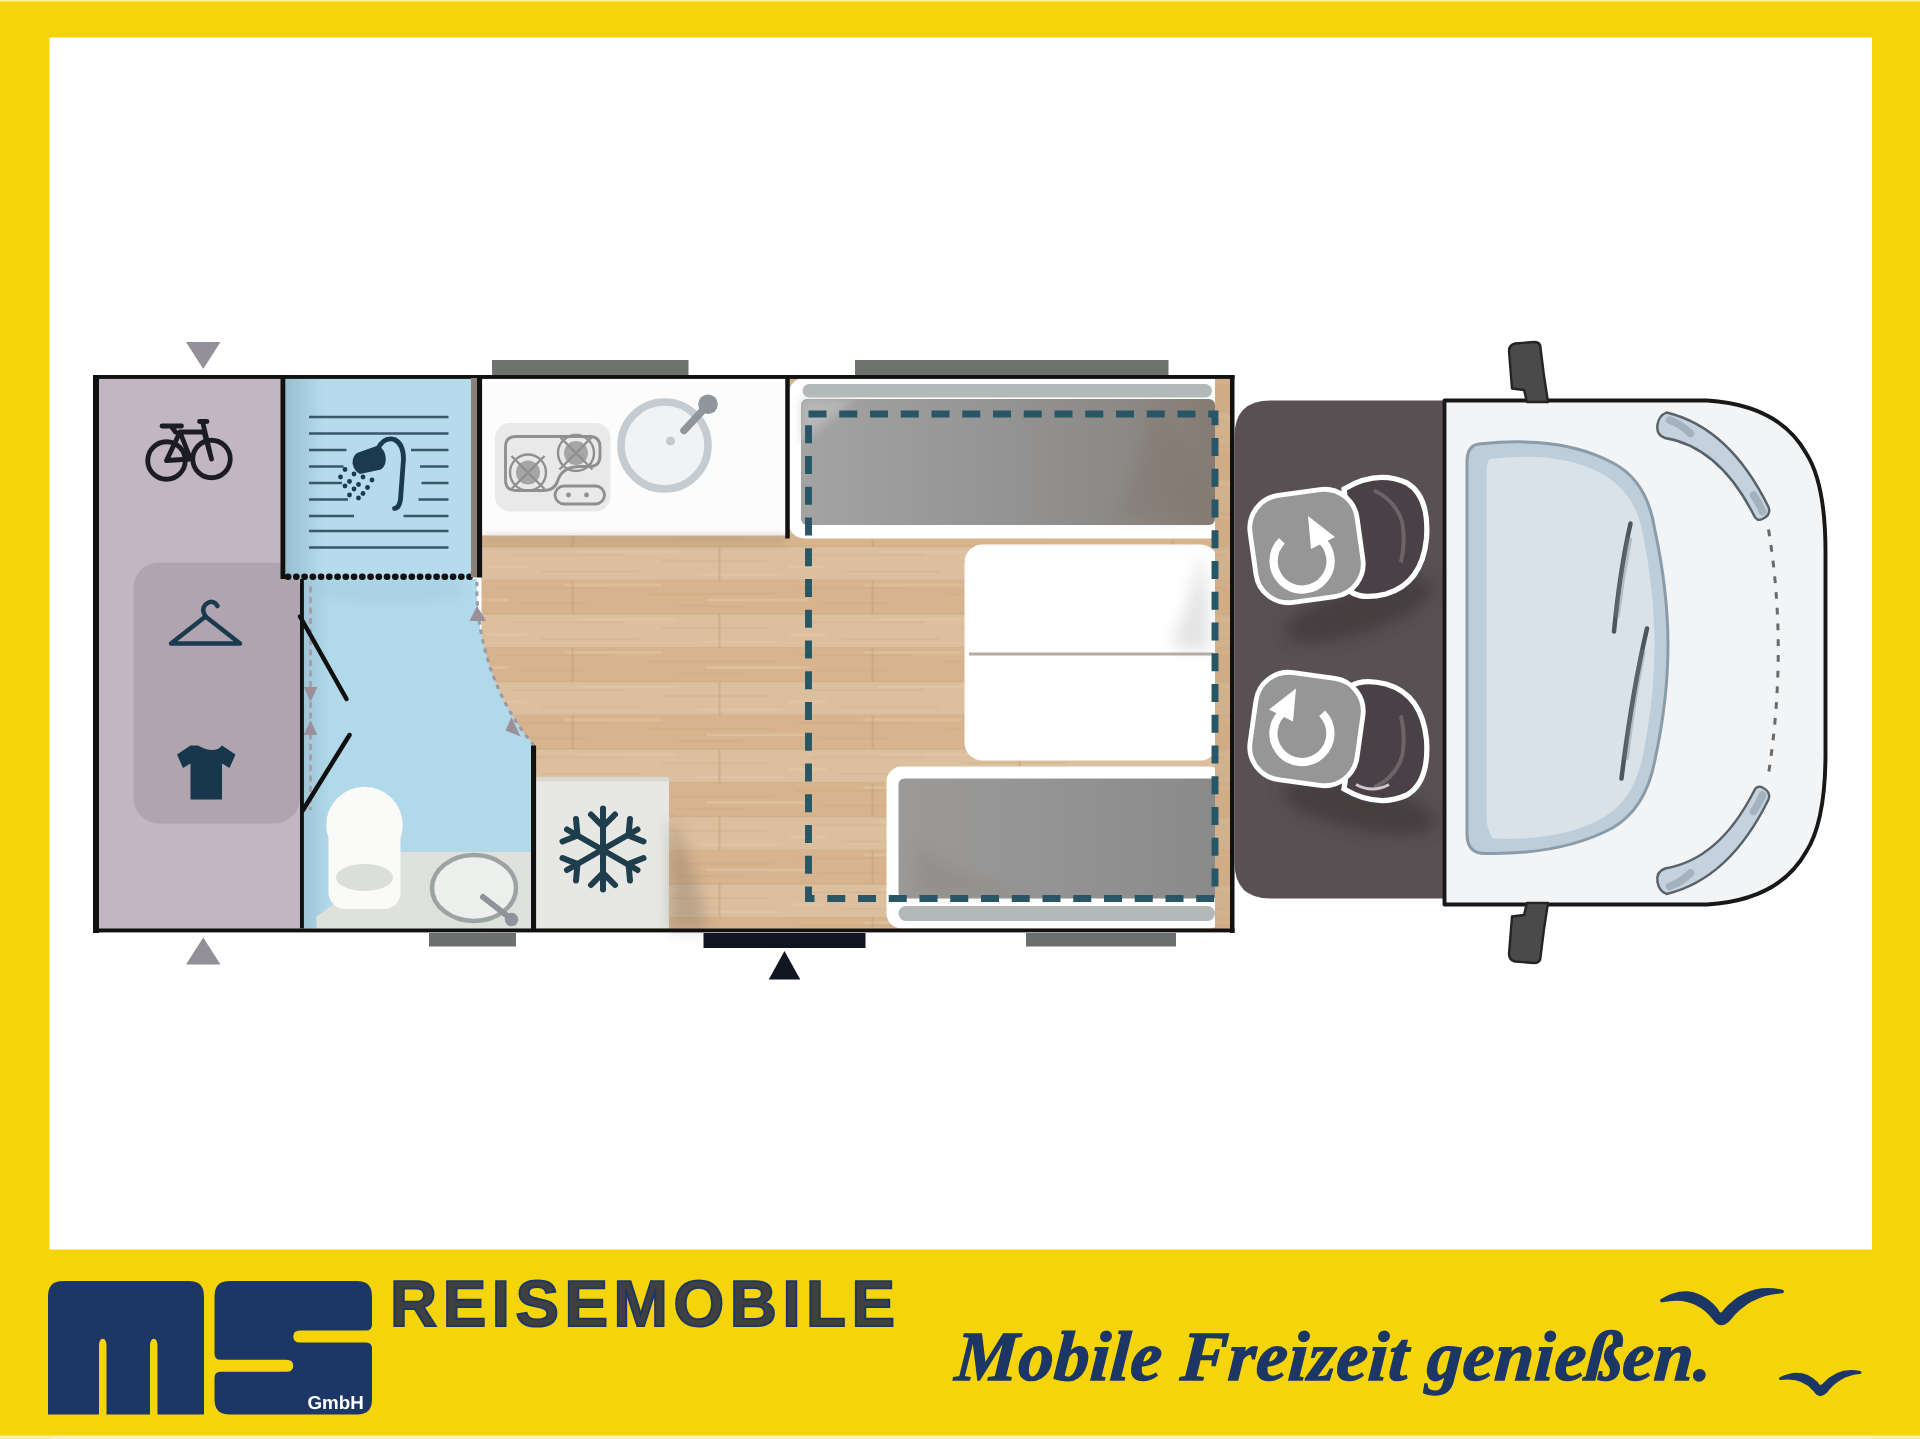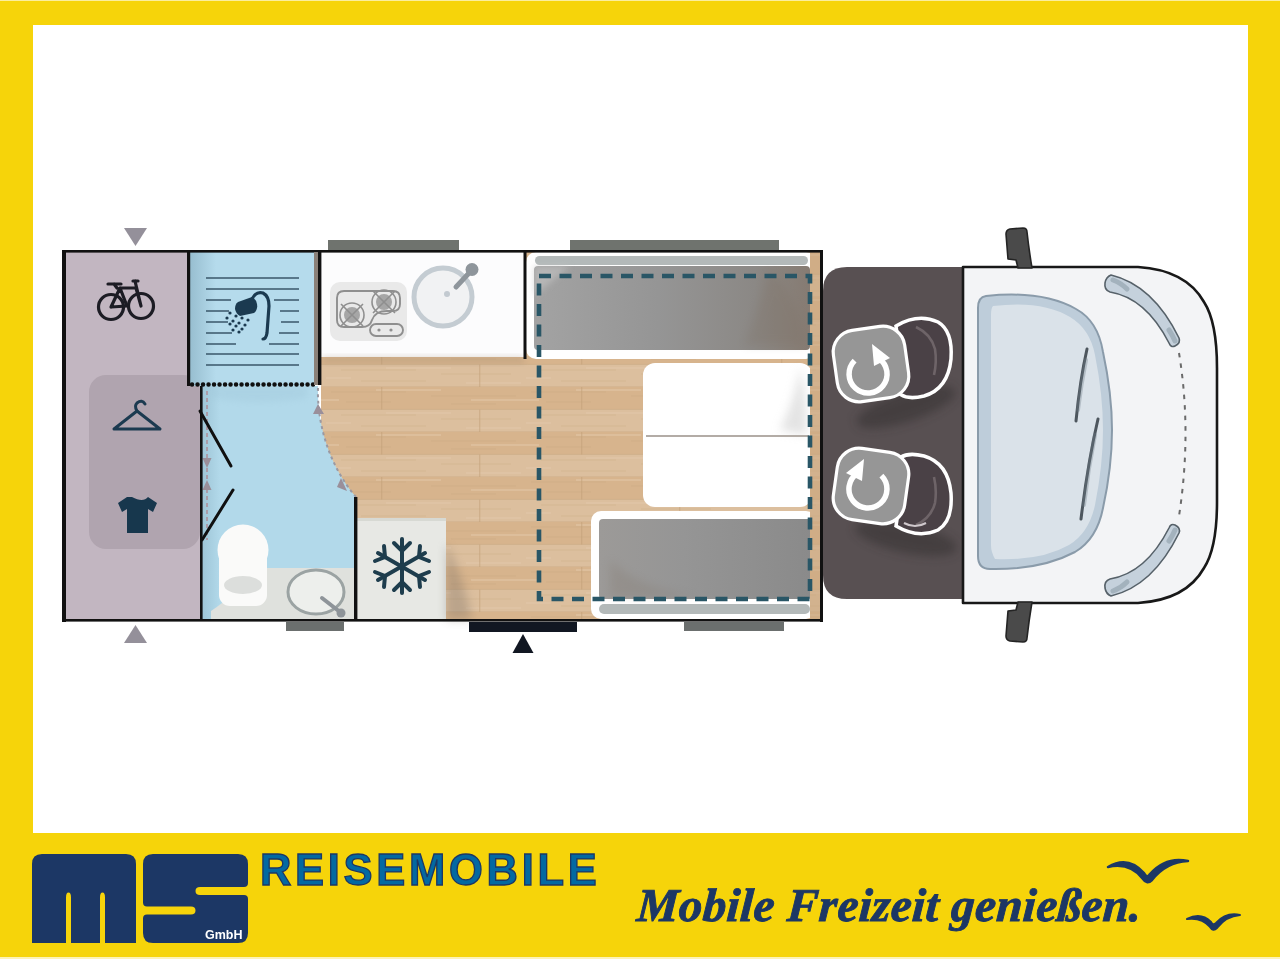--- a/index.html
+++ b/index.html
@@ -310,15 +310,15 @@
 
   <path d="M153,854 H238 Q248,854 248,864 V883 Q248,887 244,887 H200 Q195.5,887 195.5,891 Q195.5,895 200,895 H244 Q248,895 248,899 V933 Q248,943 238,943 H153 Q143,943 143,933 V918.5 Q143,914.5 147,914.5 H191 Q195.5,914.5 195.5,910.5 Q195.5,906.5 191,906.5 H147 Q143,906.5 143,902.5 V864 Q143,854 153,854 Z" fill="#1C3765"></path>
 
   <text x="205" y="939" font-family="Liberation Sans, sans-serif" font-size="12.5" font-weight="bold" fill="#FFFFFF">GmbH</text>
 
   <path d="M1108,867 Q1128,855 1144,873 Q1147,879 1150,874 Q1166,856 1188,861 Q1166,862 1152,880 Q1147,885 1143,879 Q1130,862 1108,867 Z" fill="#1C3765" stroke="#1C3765" stroke-width="2.5" stroke-linejoin="round"></path>
 
   <path d="M1187,919 Q1201,912 1211,922 Q1213,926 1216,923 Q1226,912 1240,915 Q1226,916 1217,928 Q1213,932 1210,927 Q1202,917 1187,919 Z" fill="#1C3765" stroke="#1C3765" stroke-width="2" stroke-linejoin="round"></path>
 </svg>
 
-<div class="abs" style="left:260px;top:846px;font-size:43.5px;font-weight:bold;color:#0369a1;letter-spacing:3.7px;-webkit-text-stroke:1.3px #1C3765;">REISEMOBILE</div>
+<div class="abs" style="left:260px;top:846px;font-size:43.5px;font-weight:bold;color:#404040;letter-spacing:3.7px;-webkit-text-stroke:1.3px #1C3765;">REISEMOBILE</div>
 
 <div class="abs" style="left:637px;top:878px;font-family:'Liberation Serif',serif;font-style:italic;font-weight:bold;font-size:47px;color:#1C3765;letter-spacing:0.4px;-webkit-text-stroke:0.9px #1C3765;transform:skewX(-4deg);">Mobile Freizeit genießen.</div>
 
 </body></html>

